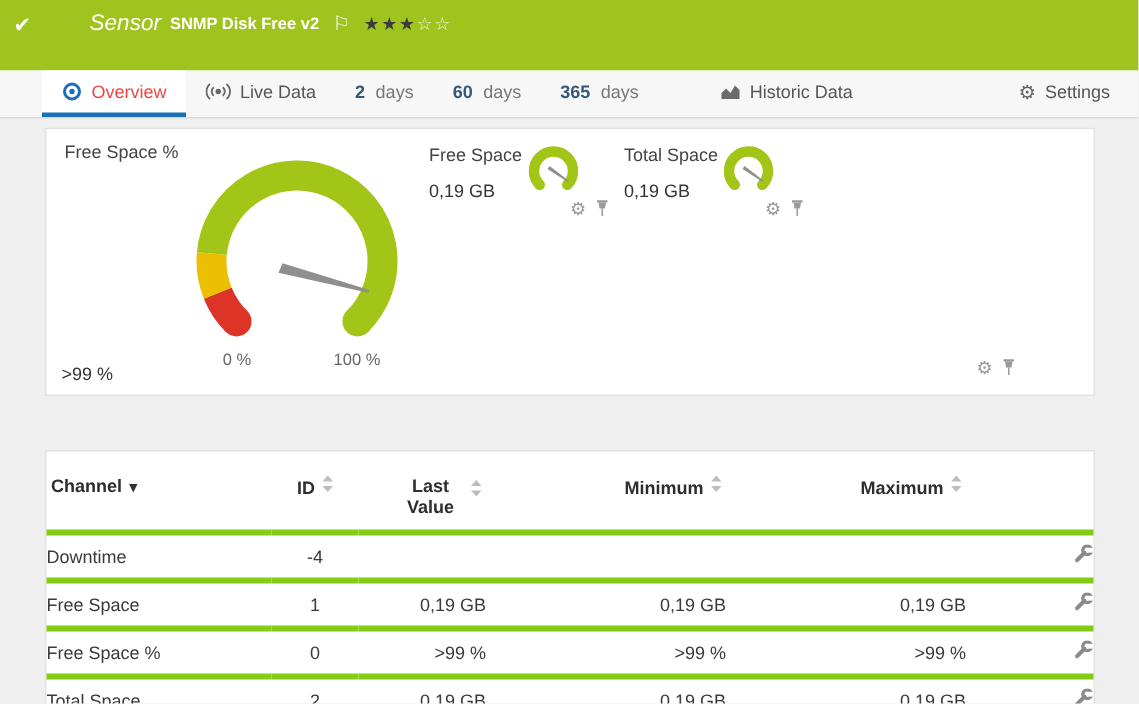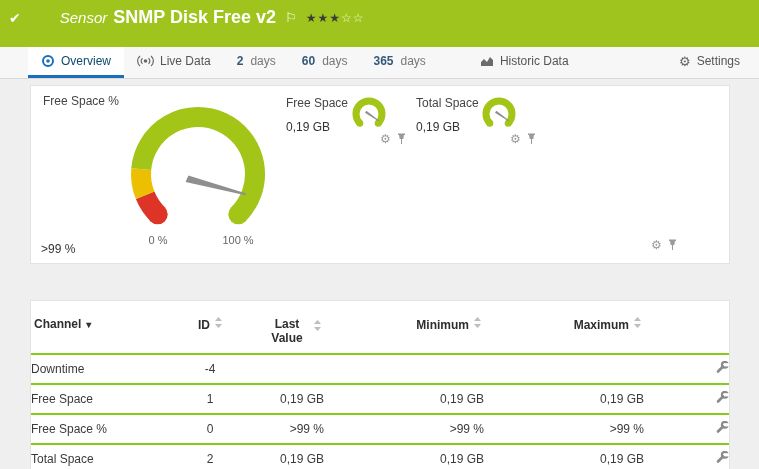--- a/index.html
+++ b/index.html
@@ -6,30 +6,30 @@
   body{
     width:759px;height:469px;overflow:hidden;position:relative;
     font-family:"Liberation Sans", sans-serif;background:#efefef;
     -webkit-font-smoothing:antialiased;
   }
   
   .hdr{background:#9fc41d;height:47px;color:#fff;}
   .hrow{display:flex;align-items:center;padding:7px 0 0 9px;}
   .hcheck{font-size:14px;margin-right:7px;}
   .hkind{font-style:italic;font-size:15px;margin-right:6px;margin-left:32px;}
-  .htitle{font-weight:bold;font-size:18px;}
+  .htitle{font-weight:bold;font-size:11px;}
   .hflag{margin-left:9px;font-size:13px;opacity:.95;}
   .hstars{margin-left:9px;font-size:12px;letter-spacing:1px;}
   .hstars .filled{color:#3b3b3b;}
   .hstars .empty{color:#eef5d0;}
   .hstatus{font-size:11px;margin:4px 0 0 25px;}
   
   .tabs{background:#f7f7f7;border-bottom:1px solid #d9d9d9;height:31px;display:flex;align-items:stretch;padding-left:28px;}
   .tab{display:flex;align-items:center;gap:6px;padding:0 13px;font-size:12px;color:#555;cursor:pointer;border-bottom:3px solid transparent;white-space:nowrap;}
-  .tab.active{background:#fff;color:#0c4a6e;border-bottom:3px solid #1a6fb8;}
+  .tab.active{background:#fff;color:#ef4444;border-bottom:3px solid #1a6fb8;}
   .tab .num{color:#33587a;font-weight:bold;margin-right:1px;}
   .tab .dlabel{color:#777;}
   .tab.historic{margin-left:28px;}
   .tab.settings{margin-left:auto;margin-right:6px;}
   .gear-glyph{font-size:13px;color:#666;line-height:1;}
   
   .panel{background:#fff;border:1px solid #e2e2e2;margin-left:30px;width:700px;position:relative;box-sizing:border-box;}
   .panel.gauges{height:179px;margin-top:6px;}
   .panel.tablep{height:172px;margin-top:36px;}
   .g-title{position:absolute;left:12px;top:8px;font-size:12px;color:#444;}
@@ -46,21 +46,21 @@
   .mini-title{position:absolute;top:10px;font-size:12px;color:#444;}
   .mini-value{position:absolute;top:34px;font-size:12px;color:#333;}
   .mt1,.mv1{left:255px;}
   .mt2,.mv2{left:385px;}
   .mini-gauge{position:absolute;top:10px;}
   .mg1{left:318px;}
   .mg2{left:448px;}
   
   table.chan{width:100%;border-collapse:collapse;font-size:12px;color:#3a3a3a;}
   table.chan th{font-weight:bold;color:#2e2e2e;font-size:12px;padding:16px 3px 8px;vertical-align:top;cursor:pointer;}
-  table.chan td{height:28px;padding:0;border-top:2px solid #84cc16;}
+  table.chan td{height:28px;padding:0;border-top:4px solid #84cc16;}
   th.c-channel,td.c-channel{text-align:left;padding-left:18px;}
   th.c-id,td.c-id{text-align:center;padding-left:20px;}
   th.c-last,td.c-last{text-align:right;padding-right:4px;}
   th.c-min,td.c-min{text-align:right;padding-right:13px;}
   th.c-max,td.c-max{text-align:right;padding-right:13px;}
   th.c-tools,td.c-tools{text-align:right;padding-right:20px;}
   .hdr-wrap{display:inline-block;width:44px;text-align:center;vertical-align:top;}
   .sort{margin-left:5px;vertical-align:1px;}
   .sort-top{vertical-align:top;margin-top:3px;}
   .caret{color:#333;font-size:10px;margin-left:5px;}

